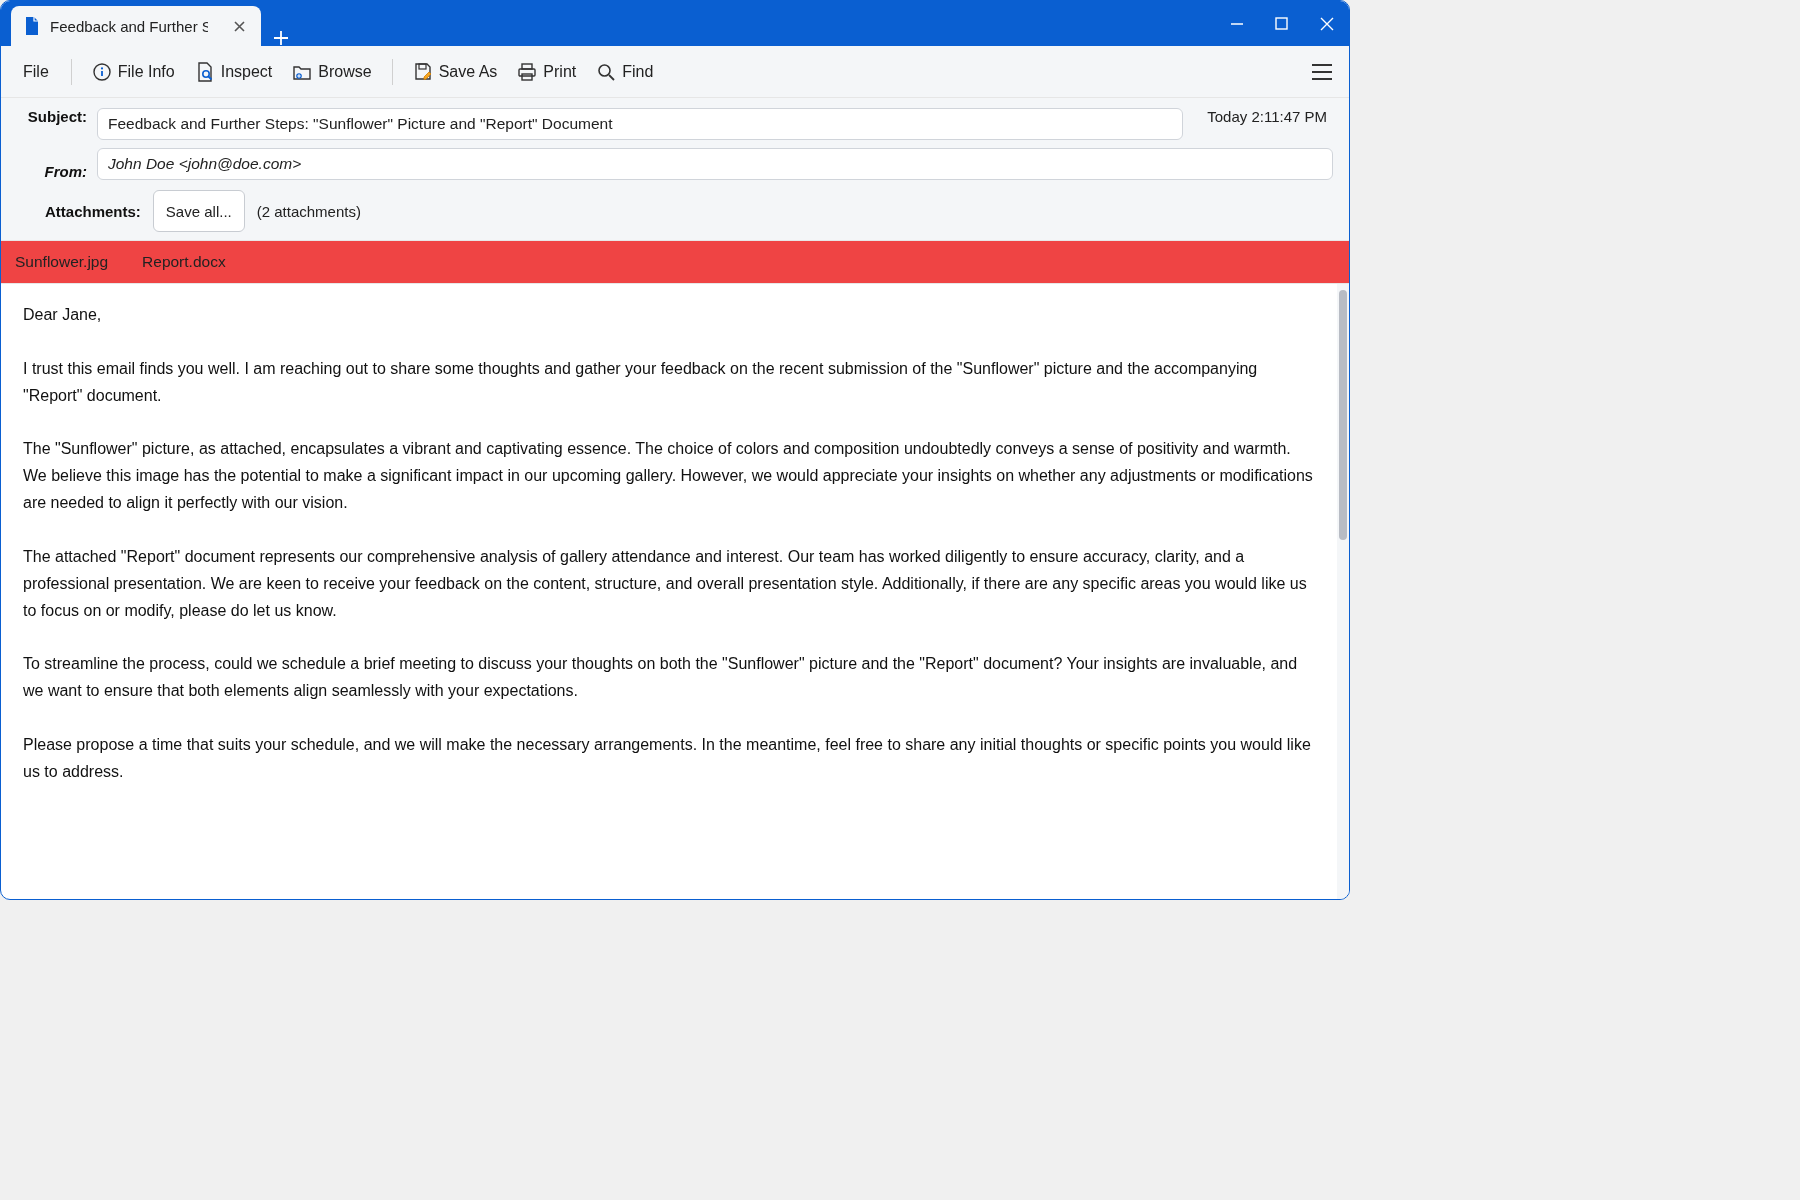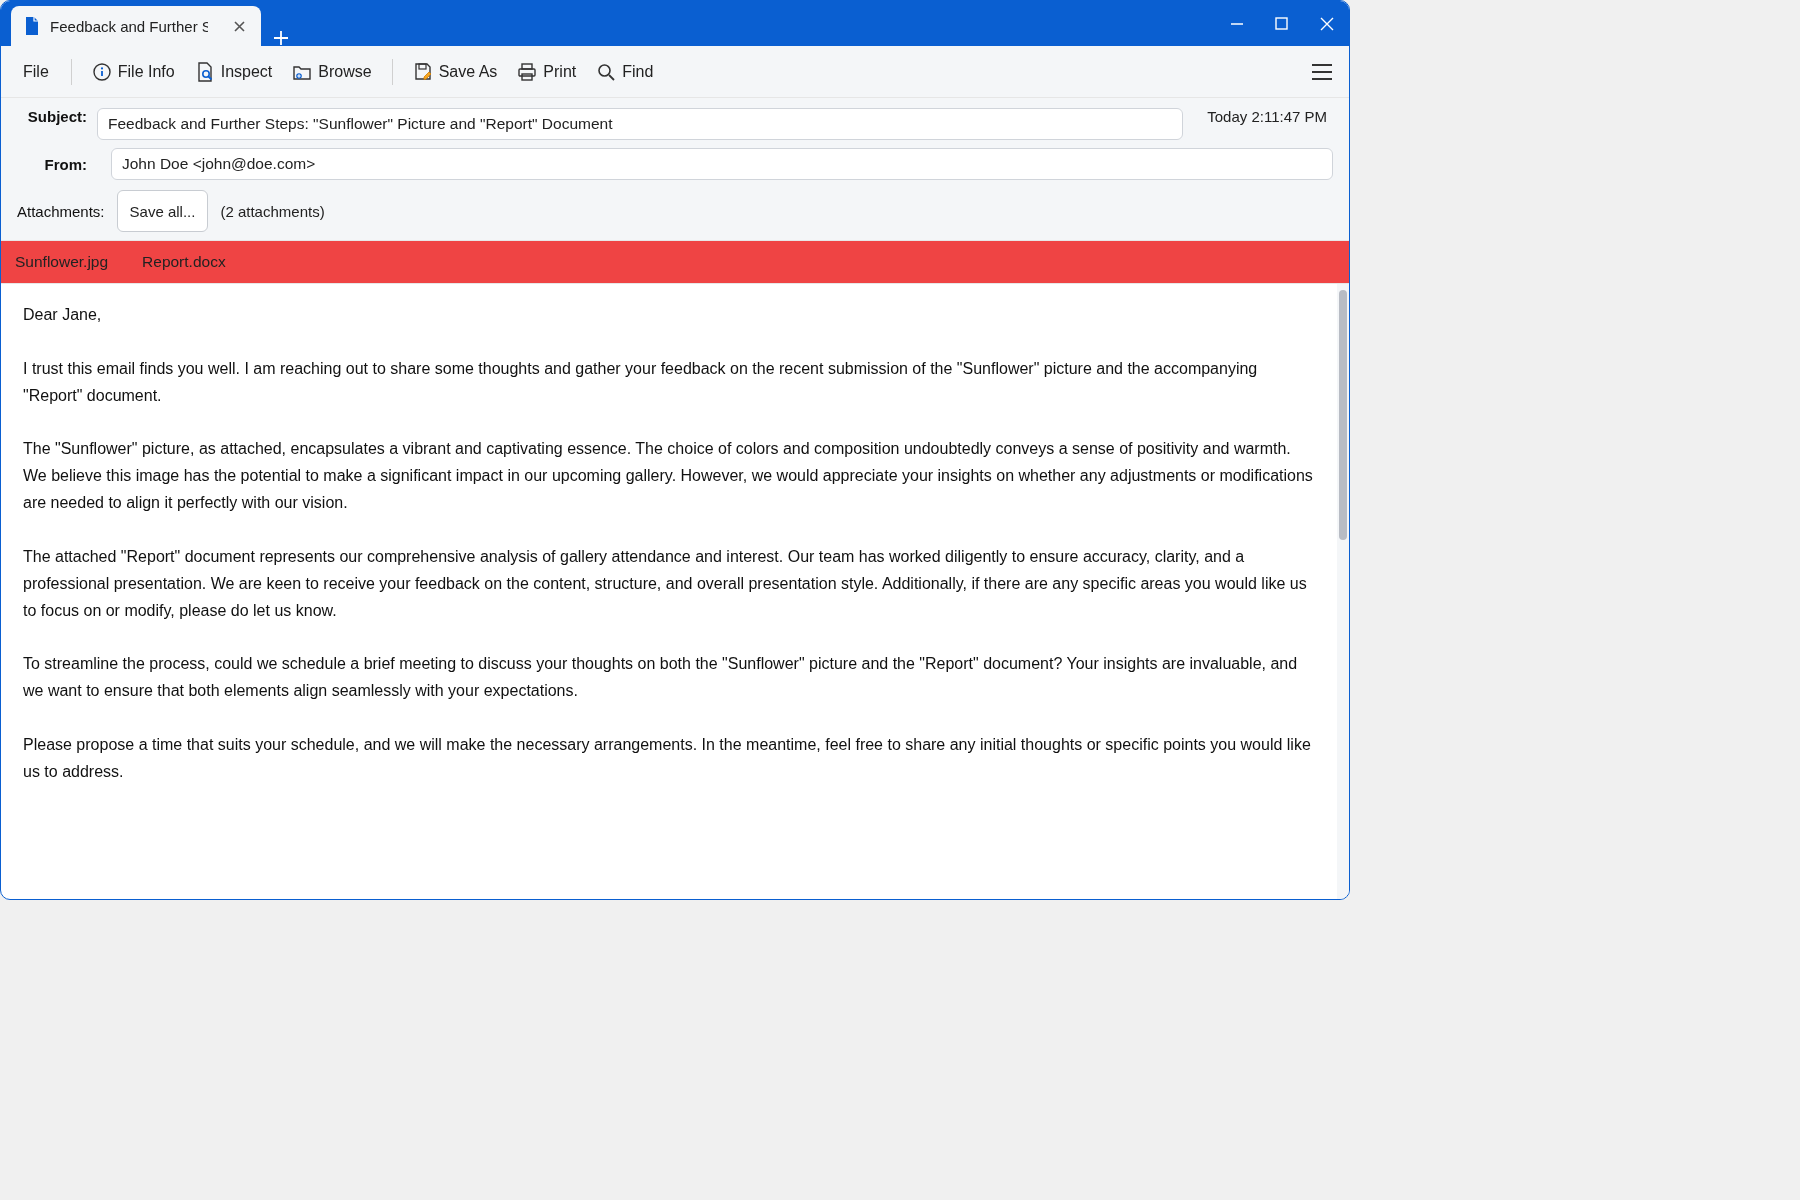--- a/index.html
+++ b/index.html
@@ -45,23 +45,23 @@
   .hamburger { width:30px; height:30px; display:flex; align-items:center; justify-content:center; }
   
   .header-area { background:#f4f6f8; padding: 10px 16px 8px 16px; }
   .subject-row { display:flex; align-items:flex-start; gap:10px; }
   .lbl { width:70px; text-align:right; font-size:15px; font-weight:600; color:#111; }
   .fld {
     flex:1; background:#fff; border:1px solid #d0d4da; border-radius:6px;
     height:32px; line-height:30px; padding:0 10px; font-size:15.5px; color:#222;
   }
   .timestamp { font-size:15px; color:#222; white-space:nowrap; padding:0 6px 0 14px; }
-  .row { display:flex; align-items:center; gap:24px; margin-top:8px; }
+  .row { display:flex; align-items:flex-end; gap:10px; margin-top:8px;font-style:italic; }
   .att-row { display:flex; align-items:center; gap:12px; margin-top:10px; }
-  .att-label { font-size:15px; font-weight:400; color:#111; }
+  .att-label { font-size:15px; font-weight:700; color:#111;margin-left:28px; }
   .saveall-btn {
     background:#fff; border:1px solid #c8ccd2; border-radius:6px;
     height:42px; padding:0 12px; font-size:15px; color:#222;
   }
   .att-count { font-size:15px; color:#222; }
   .att-list { display:flex; gap:34px; padding:12px 10px 12px 14px; background:#ef4444; border-top:1px solid #e7e7e7; border-bottom:1px solid #e7e7e7; }
   .att-item { font-size:15.5px; color:#222; }
   
   .body-wrap { flex:1; display:flex; overflow:hidden; }
   .body-text {

